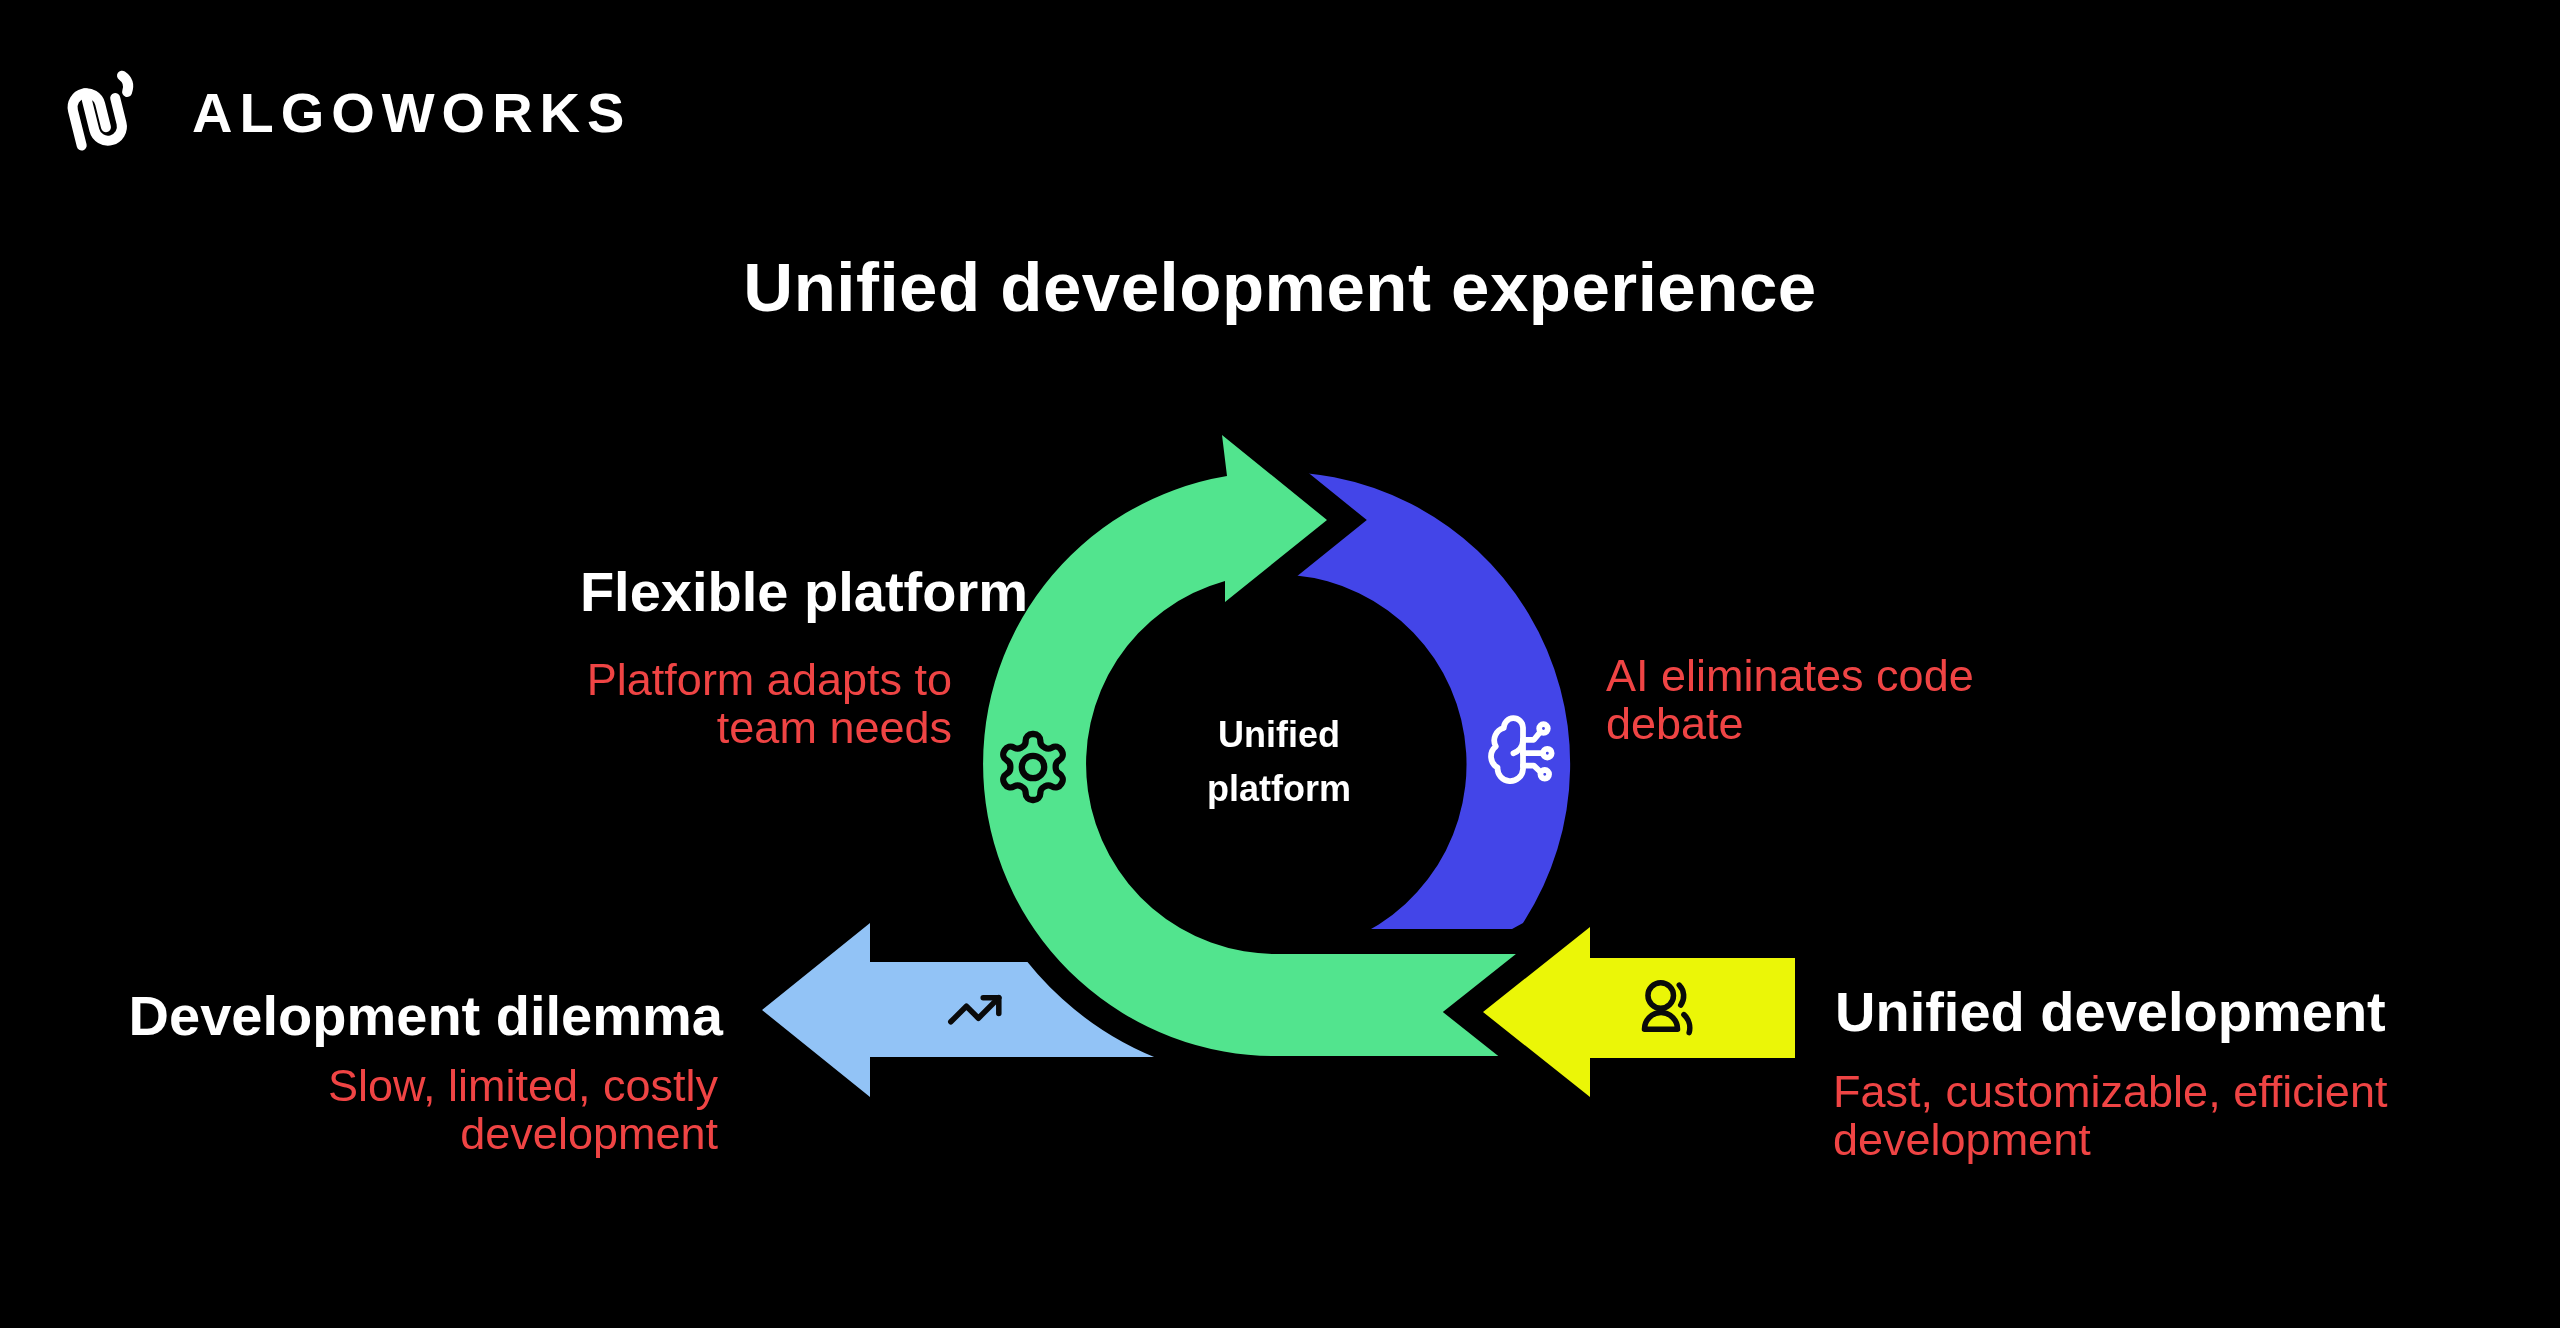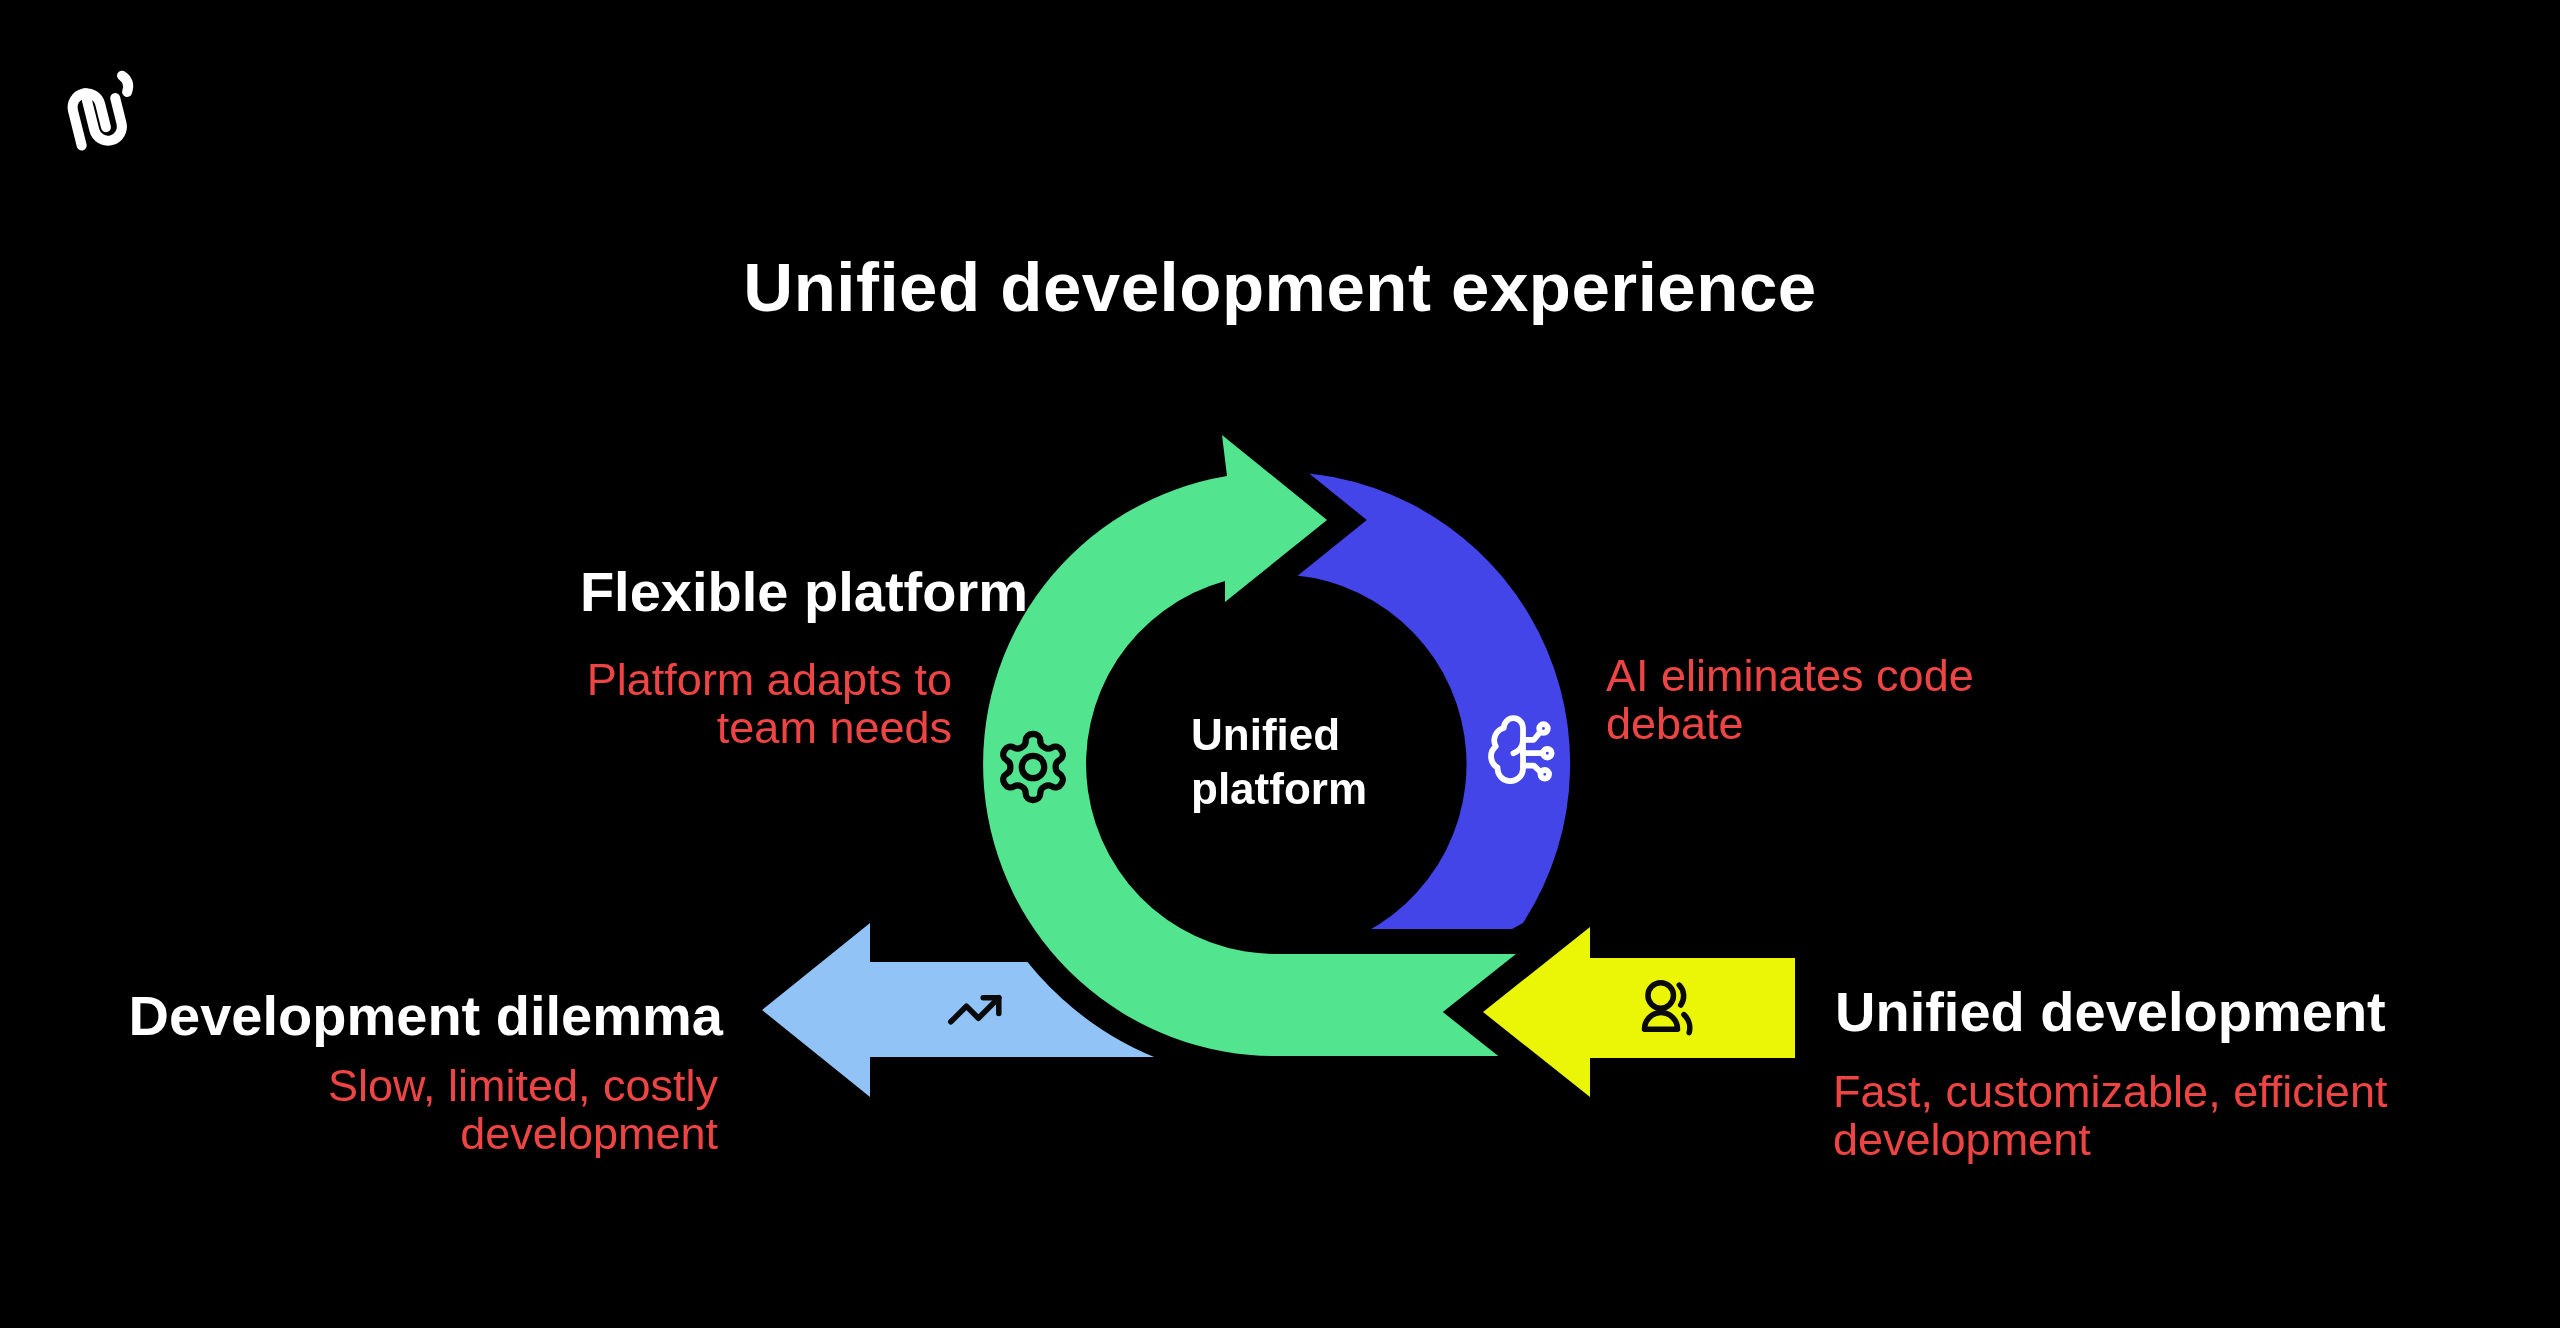--- a/index.html
+++ b/index.html
@@ -5,22 +5,22 @@
   html,body{margin:0;padding:0;background:#000;}
   #stage{position:relative;width:2560px;height:1328px;background:#000;overflow:hidden;
          font-family:"Liberation Sans",sans-serif;color:#fff;}
   #diagram-svg{position:absolute;left:0;top:0;}
   .txt{position:absolute;white-space:pre-line;}
   .title{left:0;right:0;top:248px;text-align:center;font-size:69px;font-weight:700;letter-spacing:0.5px;}
   .heading{font-size:56px;font-weight:700;line-height:1.0;}
   .body{font-size:45px;font-weight:400;line-height:48px;color:#ef4444;}
   .align-r{text-align:right;}
   .align-l{text-align:left;}
-  .center-label{left:1279px;top:708px;transform:translateX(-50%);
-                font-size:44px;font-weight:700;line-height:54px;}
+  .center-label{left:1279px;top:708px;transform:translateX(-50%);text-align:center;
+                font-size:36px;font-weight:700;line-height:54px;}
   .brand-text{position:absolute;left:192px;top:80px;font-size:56px;font-weight:700;letter-spacing:7px;}
   
   #lbl-flexible-h{right:1532px;top:564px;}
   #lbl-flexible-b{right:1608px;top:656px;}
   #lbl-ai-h{left:1606px;top:560px;}
   #lbl-ai-b{left:1606px;top:652px;}
   #lbl-dilemma-h{right:1837px;top:988px;}
   #lbl-dilemma-b{right:1842px;top:1062px;margin-left:41px;}
   #lbl-unified-h{left:1835px;top:984px;text-align:center;}
   #lbl-unified-b{left:1833px;top:1068px;}
@@ -68,20 +68,21 @@
       <path d="M16.8 13.6a6.2 6.2 0 0 1 1.8 6.2"></path>
     </g>
 
     <g transform="translate(63,73) rotate(-14 42 42)" fill="none" stroke="#ffffff" stroke-width="10" stroke-linecap="round" stroke-linejoin="round">
       <path d="M12 66 V30 a14 14 0 0 1 28 0 v24"></path>
       <path d="M28 16 v38 a14 14 0 0 0 28 0 V28"></path>
       <path d="M68 8 q7 8 1 17"></path>
     </g>
   </svg>
 
+  <div class="brand-text">ALGOWORKS</div>
 
   <div class="txt title">Unified development experience</div>
 
   <div class="txt center-label">Unified
 platform</div>
 
   <div id="lbl-flexible-h" class="txt heading align-r">Flexible platform</div>
   <div id="lbl-flexible-b" class="txt body align-r">Platform adapts to
 team needs</div>
 

